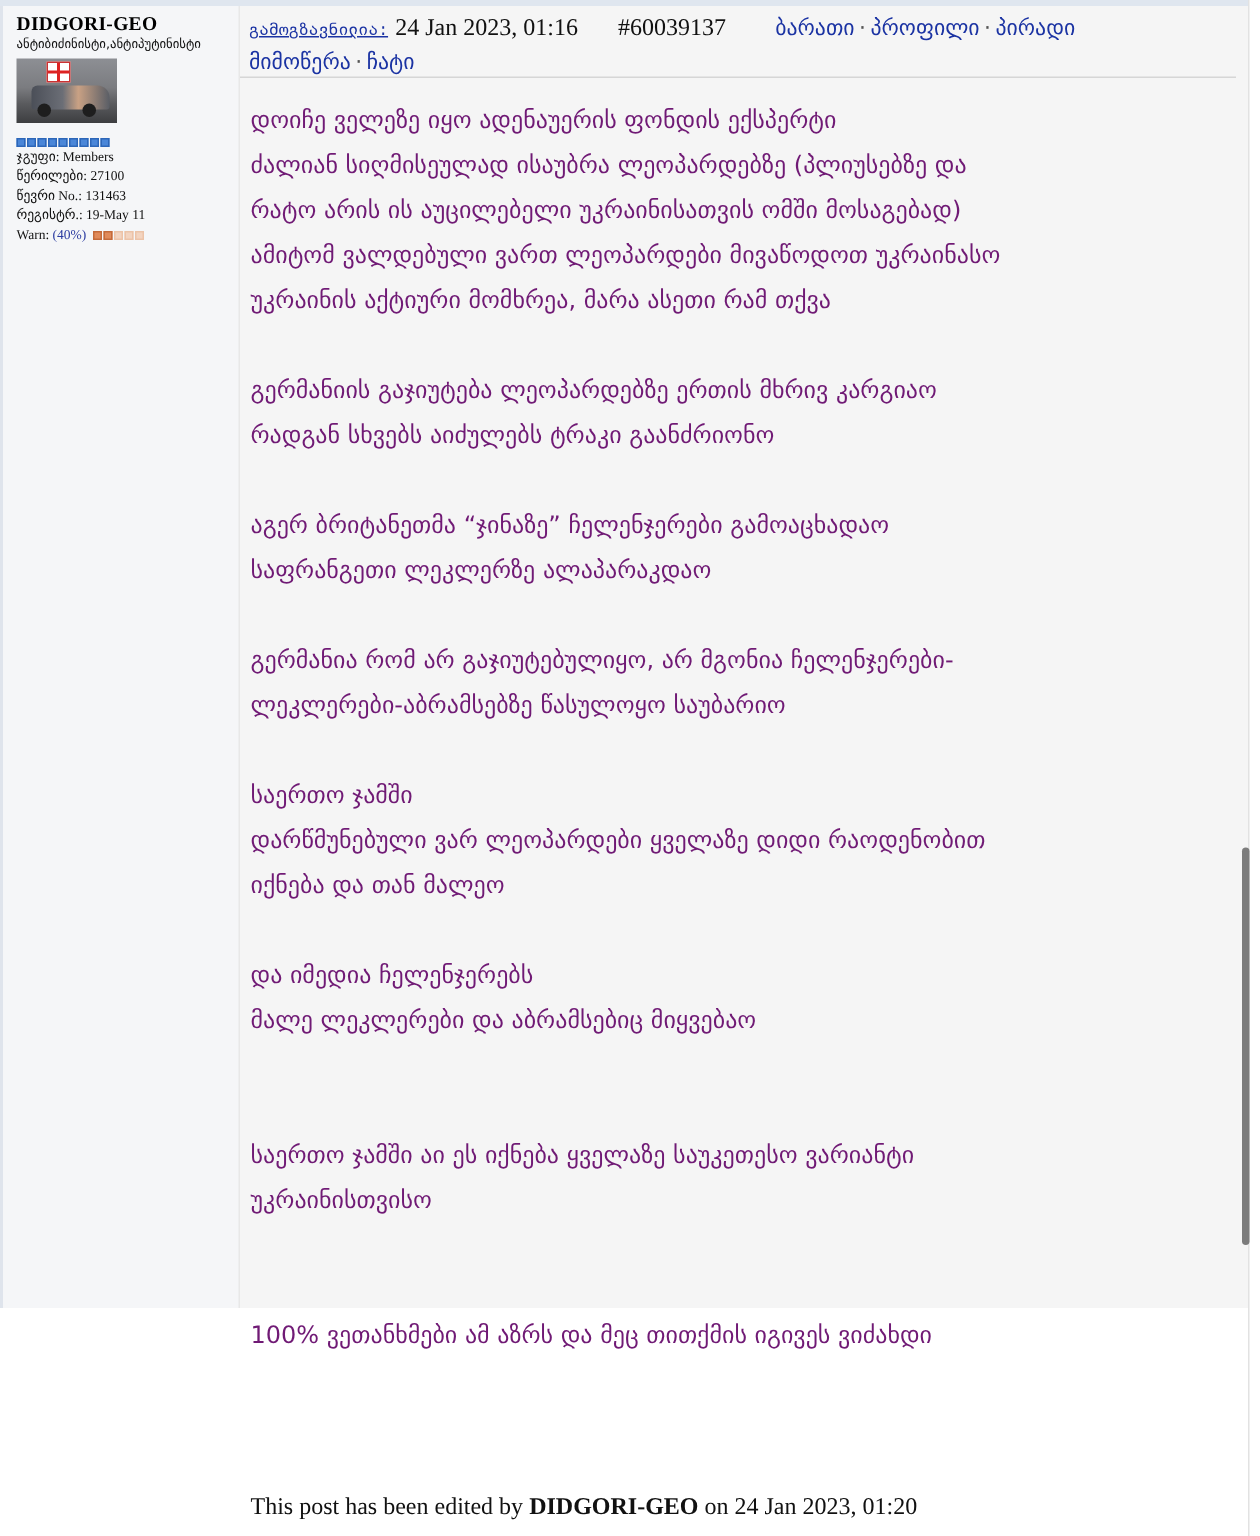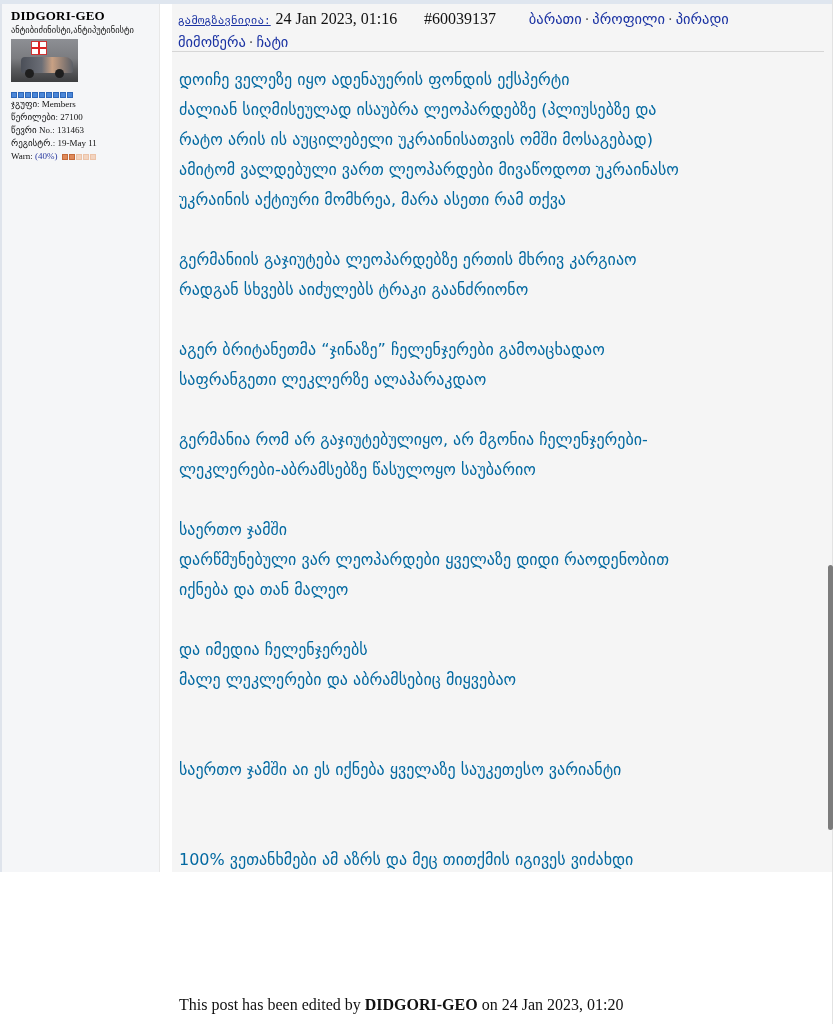--- a/index.html
+++ b/index.html
@@ -9,21 +9,20 @@
     font-family: "DejaVu Serif", serif;
     position: relative;
   }
   .topbar {
     position: absolute; left: 0; top: 0; width: 832px; height: 4px;
     background: #dfe6ef;
   }
   .post {
     position: absolute; left: 0; top: 4px; width: 832px; height: 868px;
     display: flex;
-    gap: 12px;
   }
   .author-col {
     width: 160px; background: #f5f6f8;
     border-left: 2px solid #dfe4ec;
     border-right: 1px solid #e8e8e8;
     box-sizing: border-box;
     padding: 4px 0 0 9px;
   }
   .author-name {
     font-family: "Liberation Serif", serif; font-weight: bold;
@@ -76,21 +75,21 @@
     color: #1b33a3; text-decoration: underline;
     font-family: Liberation Mono, monospace; font-size: 11px;
   }
   .post-meta { font-family: "Liberation Serif", serif; font-size: 16px; color: #111; }
   .head-links { font-family: "DejaVu Sans", sans-serif; font-size: 14.5px; color: #1b33a3; }
   .head-links a { color: #1b33a3; text-decoration: none; }
   .sep { color: #555; padding: 0 3px; }
   .link-group-right { margin-left: 28px; }
   .body {
     padding: 13px 0 0 7px;
-    font-family: "DejaVu Sans", sans-serif; font-size: 16px; color: #0369a1;
+    font-family: "DejaVu Sans", sans-serif; font-size: 16px; color: #701a75;
     line-height: 30px;
   }
   .body .line { height: 30px; white-space: nowrap; }
   .body .blank { height: 30px; }
   .edited {
     position: absolute; left: 7px; top: 992px;
     font-family: "Liberation Serif", serif; font-size: 16px; color: #111;
   }
   .edited b { font-weight: bold; }
   .scrollbar {
@@ -190,20 +189,21 @@
       <div class="blank"></div>
       <div class="line">საერთო ჯამში</div>
       <div class="line">დარწმუნებული ვარ ლეოპარდები ყველაზე დიდი რაოდენობით</div>
       <div class="line">იქნება და თან მალეო</div>
       <div class="blank"></div>
       <div class="line">და იმედია ჩელენჯერებს</div>
       <div class="line">მალე ლეკლერები და აბრამსებიც მიყვებაო</div>
       <div class="blank"></div>
       <div class="blank"></div>
       <div class="line">საერთო ჯამში აი ეს იქნება ყველაზე საუკეთესო ვარიანტი</div>
+      <div class="line">უკრაინისთვისო</div>
       <div class="blank"></div>
       <div class="blank"></div>
       <div class="line">100% ვეთანხმები ამ აზრს და მეც თითქმის იგივეს ვიძახდი</div>
     </div>
 
     <div class="edited">
       <span>This post has been edited by</span>
       <b>DIDGORI-GEO</b>
       <span>on 24 Jan 2023, 01:20</span>
     </div>

